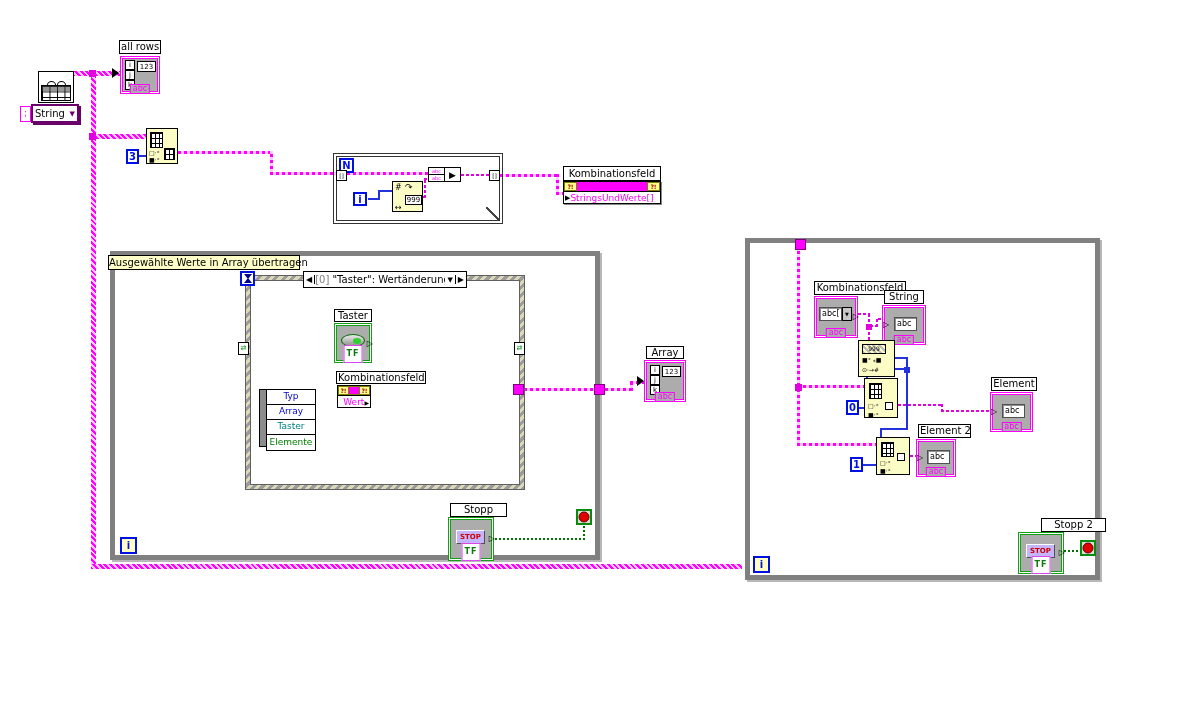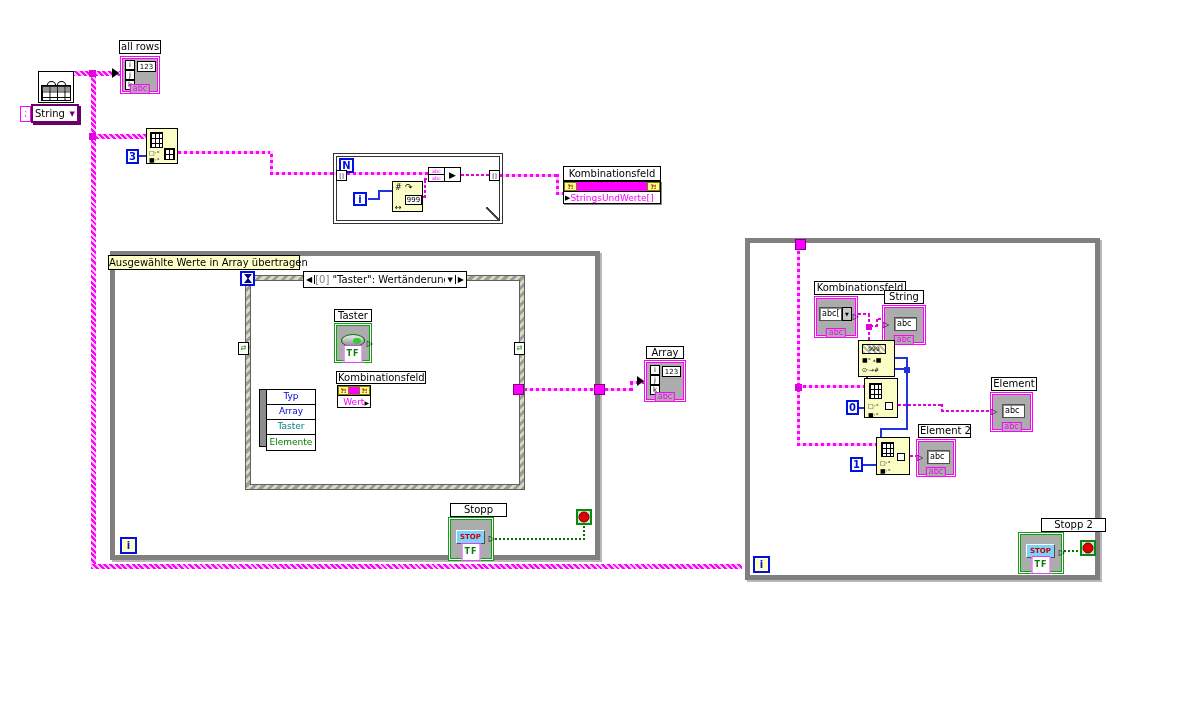--- a/index.html
+++ b/index.html
@@ -42,21 +42,21 @@
   .cond .dotr{position:absolute;left:50%;top:50%;transform:translate(-50%,-50%);width:9px;height:9px;border-radius:50%;background:#E00000;border:1px solid #600000;}
   .arrR{position:absolute;color:#000;font-size:8px;line-height:8px;z-index:8;}
   .triR{width:0;height:0;border-left:7px solid #000;border-top:5px solid transparent;border-bottom:5px solid transparent;z-index:6;}
   .evframe{background:repeating-linear-gradient(135deg,#DCD8B8 0 3px,#9C9C9C 3px 6px);border:1px solid #606060;z-index:2;}
   .evin{position:absolute;inset:4px;background:#fff;border:1px solid #606060;}
   .hg{display:flex;flex-direction:column;align-items:center;justify-content:center;width:100%;height:100%;}
   .hgt{width:0;height:0;border-left:4px solid transparent;border-right:4px solid transparent;border-top:5px solid #000090;}
   .hgb{width:0;height:0;border-left:4px solid transparent;border-right:4px solid transparent;border-bottom:5px solid #000090;margin-top:-1px;}
   .gl{width:7px;height:6px;border:1px solid #000;border-radius:50%;display:inline-block;}
   .qm{background:#FFFF90;color:#A00000;font-size:6px;line-height:8px;font-weight:bold;text-align:center;border:1px solid #808000;}
-  .stopbox{background:#7dd3fc;border-top:1px solid #fff;border-left:1px solid #fff;border-right:1px solid #505050;border-bottom:1px solid #505050;color:#CC0000;font-weight:bold;font-size:7px;line-height:12px;text-align:center;z-index:7;}
+  .stopbox{background:#c4b5fd;border-top:1px solid #fff;border-left:1px solid #fff;border-right:1px solid #505050;border-bottom:1px solid #505050;color:#CC0000;font-weight:bold;font-size:7px;line-height:12px;text-align:center;z-index:7;}
   .abcf{background:#fff;border:1px solid #505050;box-shadow:inset 1px 1px 0 #909090;font-size:8px;line-height:12px;text-align:left;padding-left:2px;z-index:7;white-space:nowrap;}
   .hatch999{background:repeating-linear-gradient(45deg,#BBB 0 2px,#FCFCC5 2px 4px);border:1px solid #000;font-size:6px;line-height:8px;text-align:center;z-index:6;}
   .dogear{background:linear-gradient(45deg,#fff 46%,#444 46% 54%,#fff 54%);border-right:1px solid #333;border-bottom:1px solid #333;z-index:4;}
   .evgreen{background:#fff;border:1px solid #000;color:#0A8A0A;font-size:7px;line-height:11px;text-align:center;z-index:4;}
   .hdr{background:#fff;border:1px solid #000;display:flex;align-items:center;font-size:10px;z-index:6;}
 </style>
 </head>
 <body>
 
 <div id="canvas">

